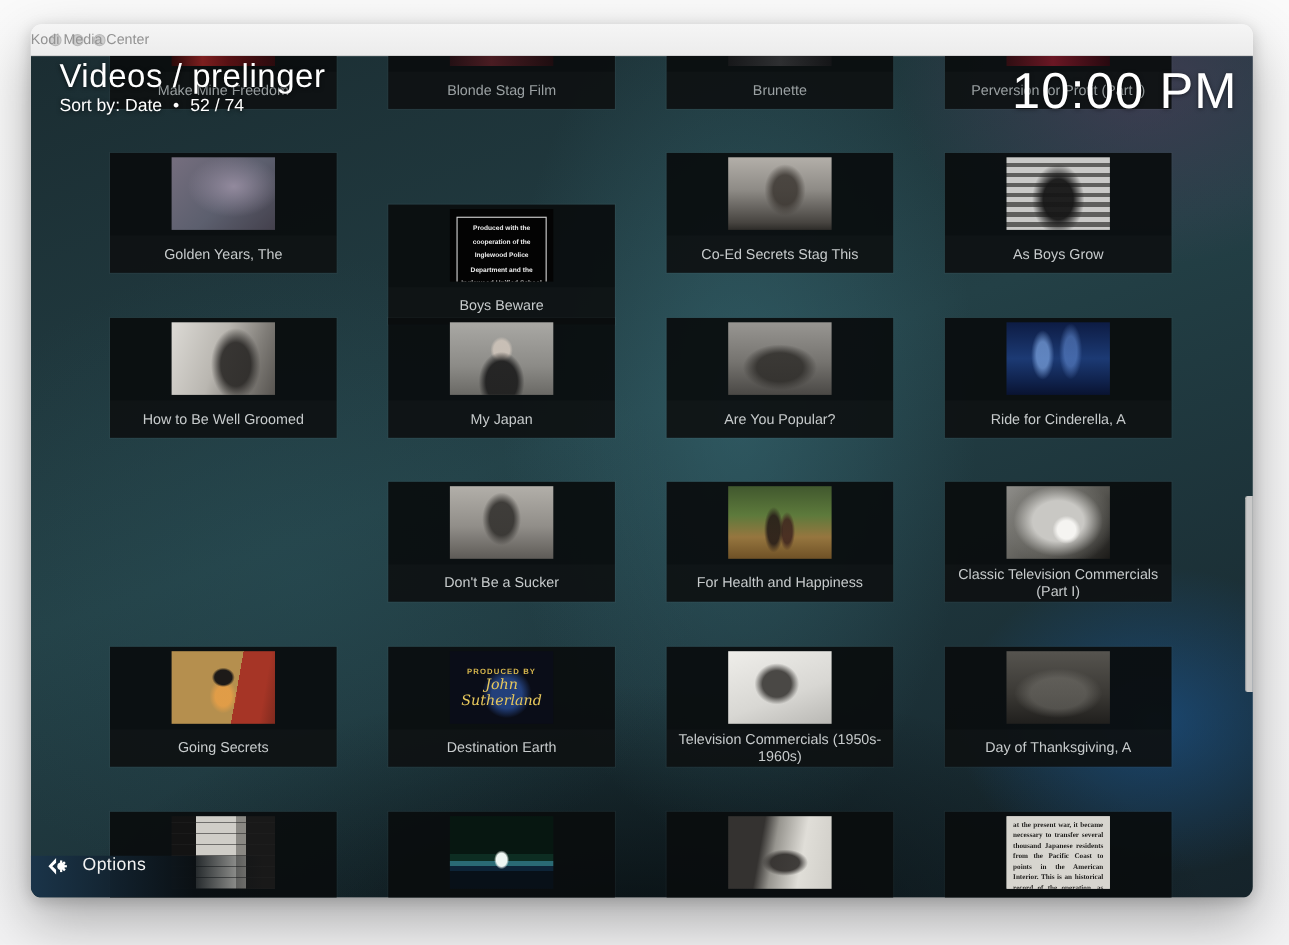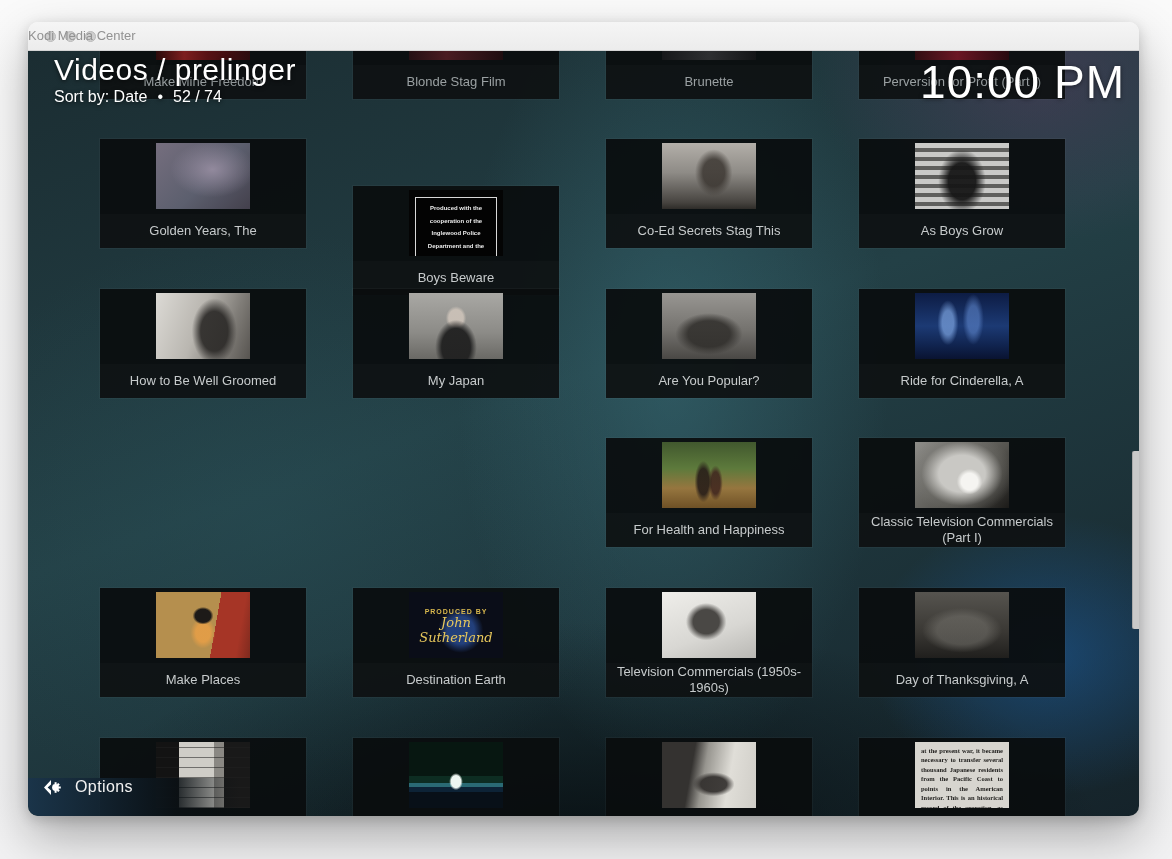--- a/index.html
+++ b/index.html
@@ -110,31 +110,35 @@
             <div class="tlabel">How to Be Well Groomed</div>
           </div>
           <div class="tile" style="left: 578px; top: 238px;">
             <div class="thumb" style="background: radial-gradient(42px 26px at 50% 62%, rgba(47, 45, 42, 0.85) 0px, rgba(47, 45, 42, 0.85) 50%, rgba(0, 0, 0, 0) 80%), linear-gradient(rgb(152, 150, 146), rgb(117, 115, 111) 55%, rgb(74, 72, 69));"></div>
             <div class="tlabel">Are You Popular?</div>
           </div>
           <div class="tile" style="left: 831px; top: 238px;">
             <div class="thumb" style="background: radial-gradient(14px 30px at 35% 45%, rgba(125, 165, 225, 0.7) 0px, rgba(125, 165, 225, 0.7) 40%, rgba(0, 0, 0, 0) 75%), radial-gradient(14px 34px at 62% 40%, rgba(95, 135, 205, 0.6) 0px, rgba(95, 135, 205, 0.6) 40%, rgba(0, 0, 0, 0) 75%), linear-gradient(rgb(13, 28, 68) 0%, rgb(28, 58, 116) 50%, rgb(16, 35, 78) 80%, rgb(9, 19, 49));"></div>
             <div class="tlabel">Ride for Cinderella, A</div>
           </div>
+          <div class="tile" style="left: 325px; top: 387px;">
+            <div class="thumb" style="background: radial-gradient(22px 30px at 50% 45%, rgba(52, 50, 47, 0.9) 0px, rgba(52, 50, 47, 0.9) 50%, rgba(0, 0, 0, 0) 80%), linear-gradient(rgb(178, 175, 169), rgb(145, 142, 137) 55%, rgb(94, 91, 87));"></div>
+            <div class="tlabel">Don't Be a Sucker</div>
+          </div>
           <div class="tile" style="left: 578px; top: 387px;">
             <div class="thumb" style="background: radial-gradient(11px 26px at 44% 60%, rgba(40, 30, 25, 0.9) 0px, rgba(40, 30, 25, 0.9) 50%, rgba(0, 0, 0, 0) 80%), radial-gradient(9px 22px at 57% 62%, rgba(62, 36, 30, 0.85) 0px, rgba(62, 36, 30, 0.85) 50%, rgba(0, 0, 0, 0) 80%), linear-gradient(rgb(65, 88, 46) 0%, rgb(93, 122, 60) 40%, rgb(150, 118, 63) 70%, rgb(111, 81, 38));"></div>
             <div class="tlabel">For Health and Happiness</div>
           </div>
           <div class="tile" style="left: 831px; top: 387px;">
             <div class="thumb" style="background: radial-gradient(15px 15px at 58% 60%, rgb(245, 244, 241) 0px, rgb(245, 244, 241) 55%, rgba(0, 0, 0, 0) 85%), radial-gradient(58px 46px at 50% 48%, rgb(201, 200, 196) 0px, rgb(201, 200, 196) 40%, rgba(120, 119, 114, 0.3) 70%, rgba(0, 0, 0, 0) 90%), linear-gradient(135deg, rgb(142, 141, 137), rgb(85, 84, 79) 60%, rgb(27, 26, 24));"></div>
             <div class="tlabel">Classic Television Commercials (Part I)</div>
           </div>
           <div class="tile" style="left: 72px; top: 537px;">
             <div class="thumb" style="background: radial-gradient(13px 11px at 50% 36%, rgb(29, 26, 24) 0px, rgb(29, 26, 24) 60%, rgba(0, 0, 0, 0) 80%), radial-gradient(16px 20px at 50% 62%, rgba(235, 160, 70, 0.8) 0px, rgba(235, 160, 70, 0.8) 45%, rgba(0, 0, 0, 0) 78%), linear-gradient(100deg, rgb(181, 143, 78) 0px, rgb(181, 143, 78) 62%, rgb(166, 53, 38) 62%, rgb(166, 53, 38) 86%, rgb(126, 42, 30));"></div>
-            <div class="tlabel">Make Places</div>
+            <div class="tlabel">Going Secrets</div>
           </div>
           <div class="tile" style="left: 325px; top: 537px;">
             <div class="thumb" style="background: radial-gradient(30px 30px at 55% 58%, rgba(45, 85, 165, 0.7) 0px, rgba(45, 85, 165, 0.7) 45%, rgba(0, 0, 0, 0) 75%), rgb(10, 13, 24);">
               <div class="credit1">PRODUCED BY</div>
               <div class="credit2">John Sutherland</div>
             </div>
             <div class="tlabel">Destination Earth</div>
           </div>
           <div class="tile" style="left: 578px; top: 537px;">
             <div class="thumb" style="background: radial-gradient(26px 24px at 47% 45%, rgb(74, 72, 69) 0px, rgb(74, 72, 69) 50%, rgba(0, 0, 0, 0) 78%), linear-gradient(160deg, rgb(239, 238, 234), rgb(216, 215, 211) 60%, rgb(185, 184, 180));"></div>

